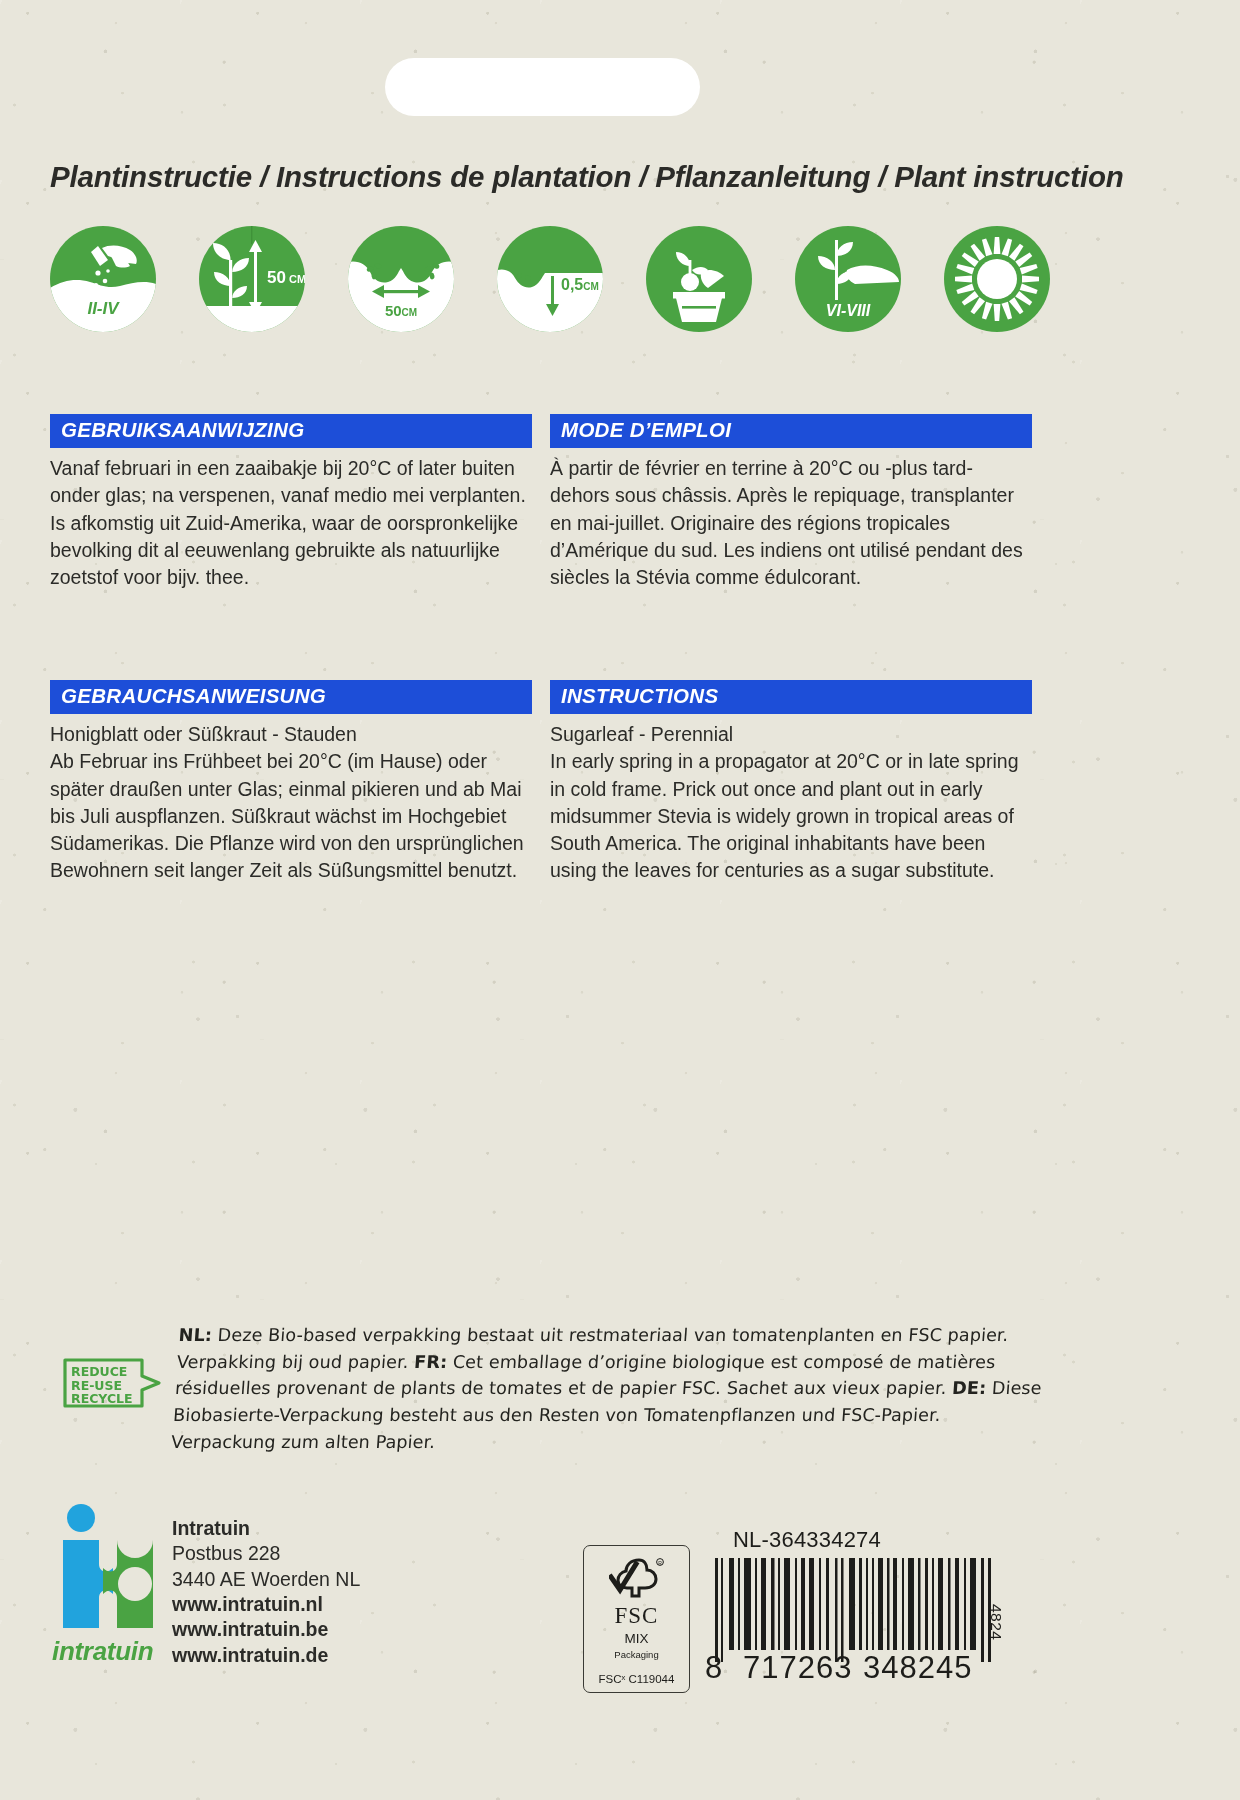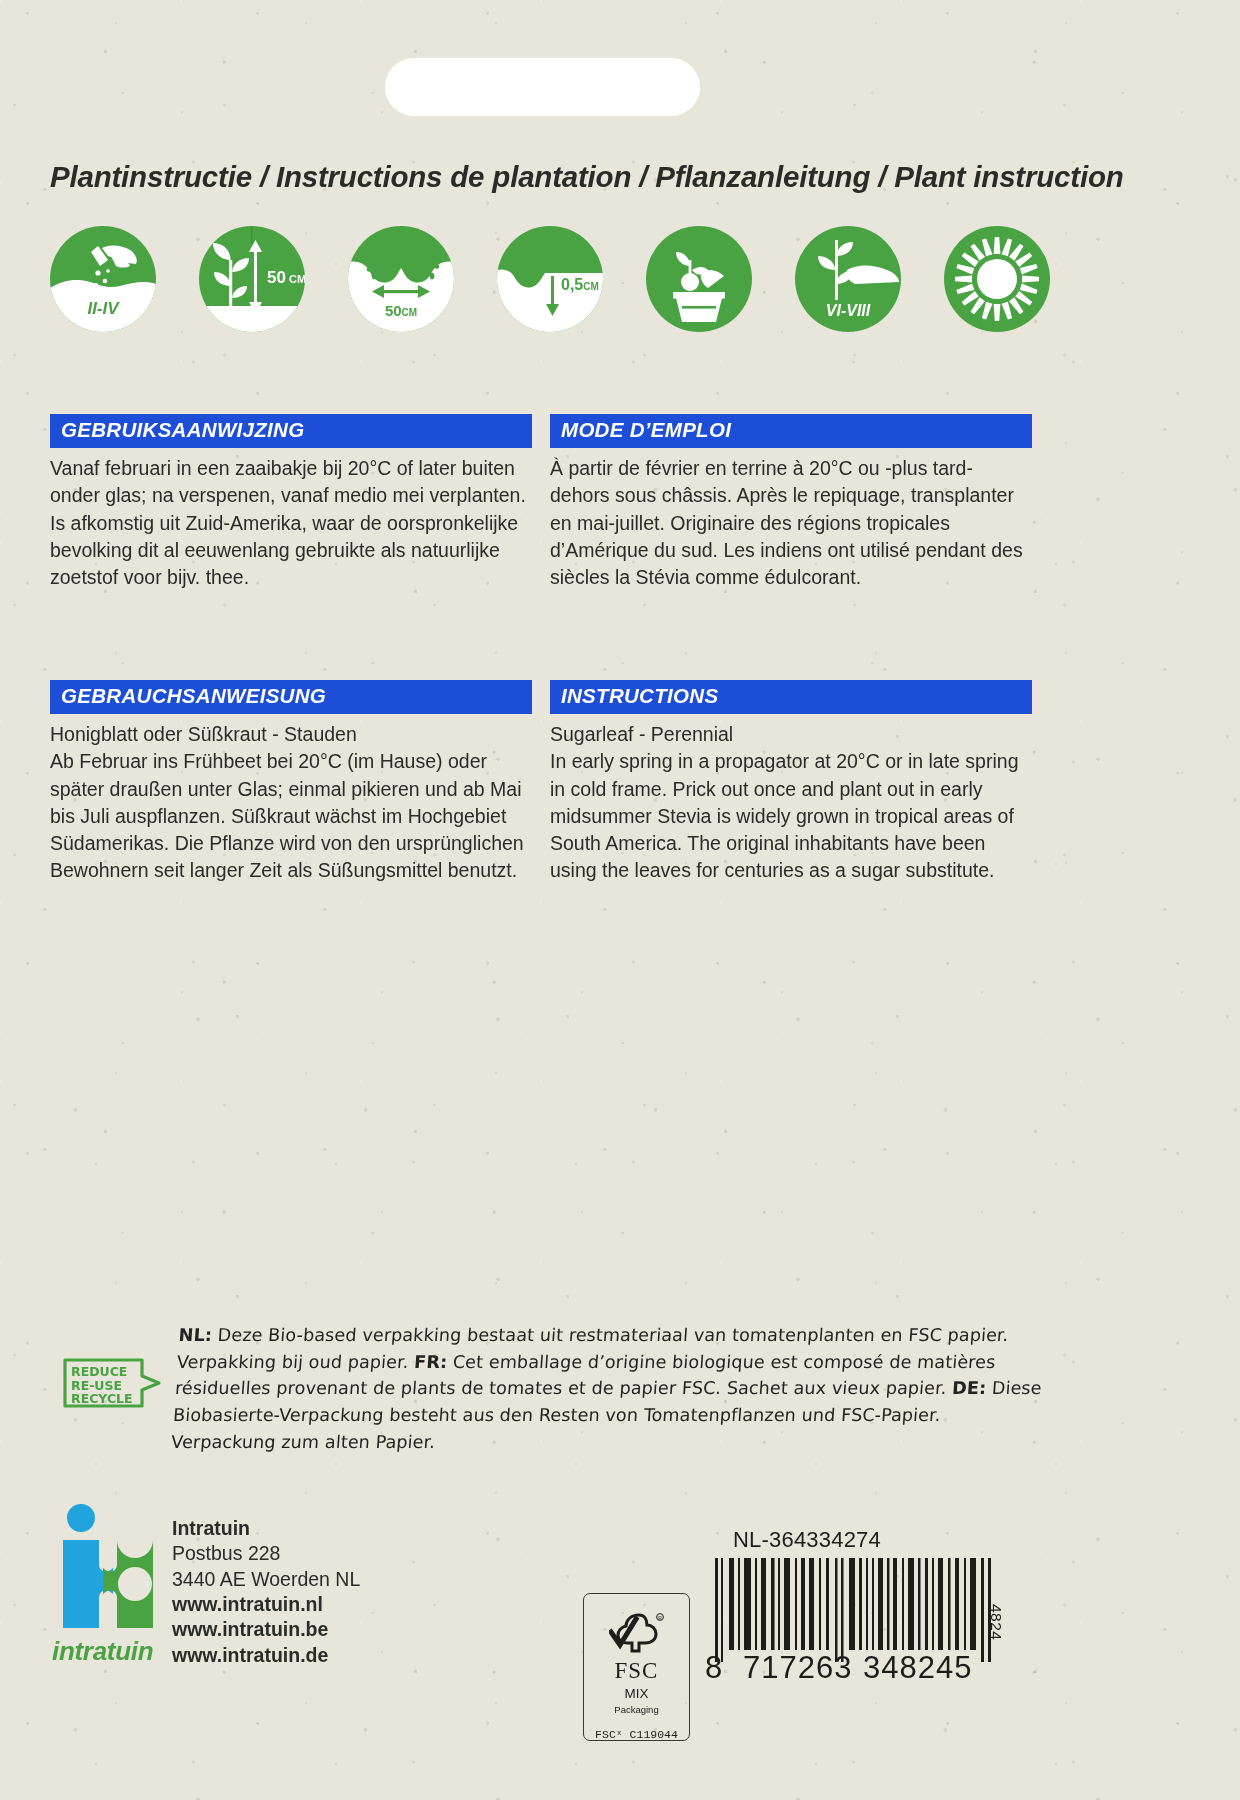--- a/index.html
+++ b/index.html
@@ -170,45 +170,45 @@
     font-size: 19.5px;
     line-height: 1.30;
     color: #2b2b28;
   }
   .addr .b { font-weight: bold; }
 
   
   .fsc {
     position: absolute;
     left: 583px;
-    top: 1593px;
+    top: 1545px;
     width: 107px;
     height: 148px;
     border: 1.5px solid #3a3a35;
     border-radius: 7px;
     background: transparent;
     display: flex;
     flex-direction: column;
     align-items: center;
-    justify-content: flex-end;
+    justify-content: center;
     padding-top: 4px;
     box-sizing: border-box;
   }
   .fsc-tree { width: 56px; height: 46px; }
   .fsc-name {
     font-family: "Liberation Serif", serif;
     font-size: 23px;
     letter-spacing: 1px;
     color: #1d1d1a;
     margin-top: 1px;
     line-height: 1;
   }
   .fsc-mix { font-size: 13.5px; color: #1d1d1a; margin-top: 5px; line-height: 1; }
   .fsc-pack { font-size: 9.5px; color: #1d1d1a; margin-top: 5px; line-height: 1; }
-  .fsc-code { font-size: 11.5px; color: #1d1d1a; margin-top: 14px; line-height: 1; font-family: Liberation Mono, monospace; }
+  .fsc-code { font-size: 11.5px; color: #1d1d1a; margin-top: 14px; line-height: 1; }
 
   
   .bc-label {
     position: absolute;
     left: 733px;
     top: 1527px;
     font-size: 22px;
     color: #1d1d1a;
     letter-spacing: .2px;
   }

